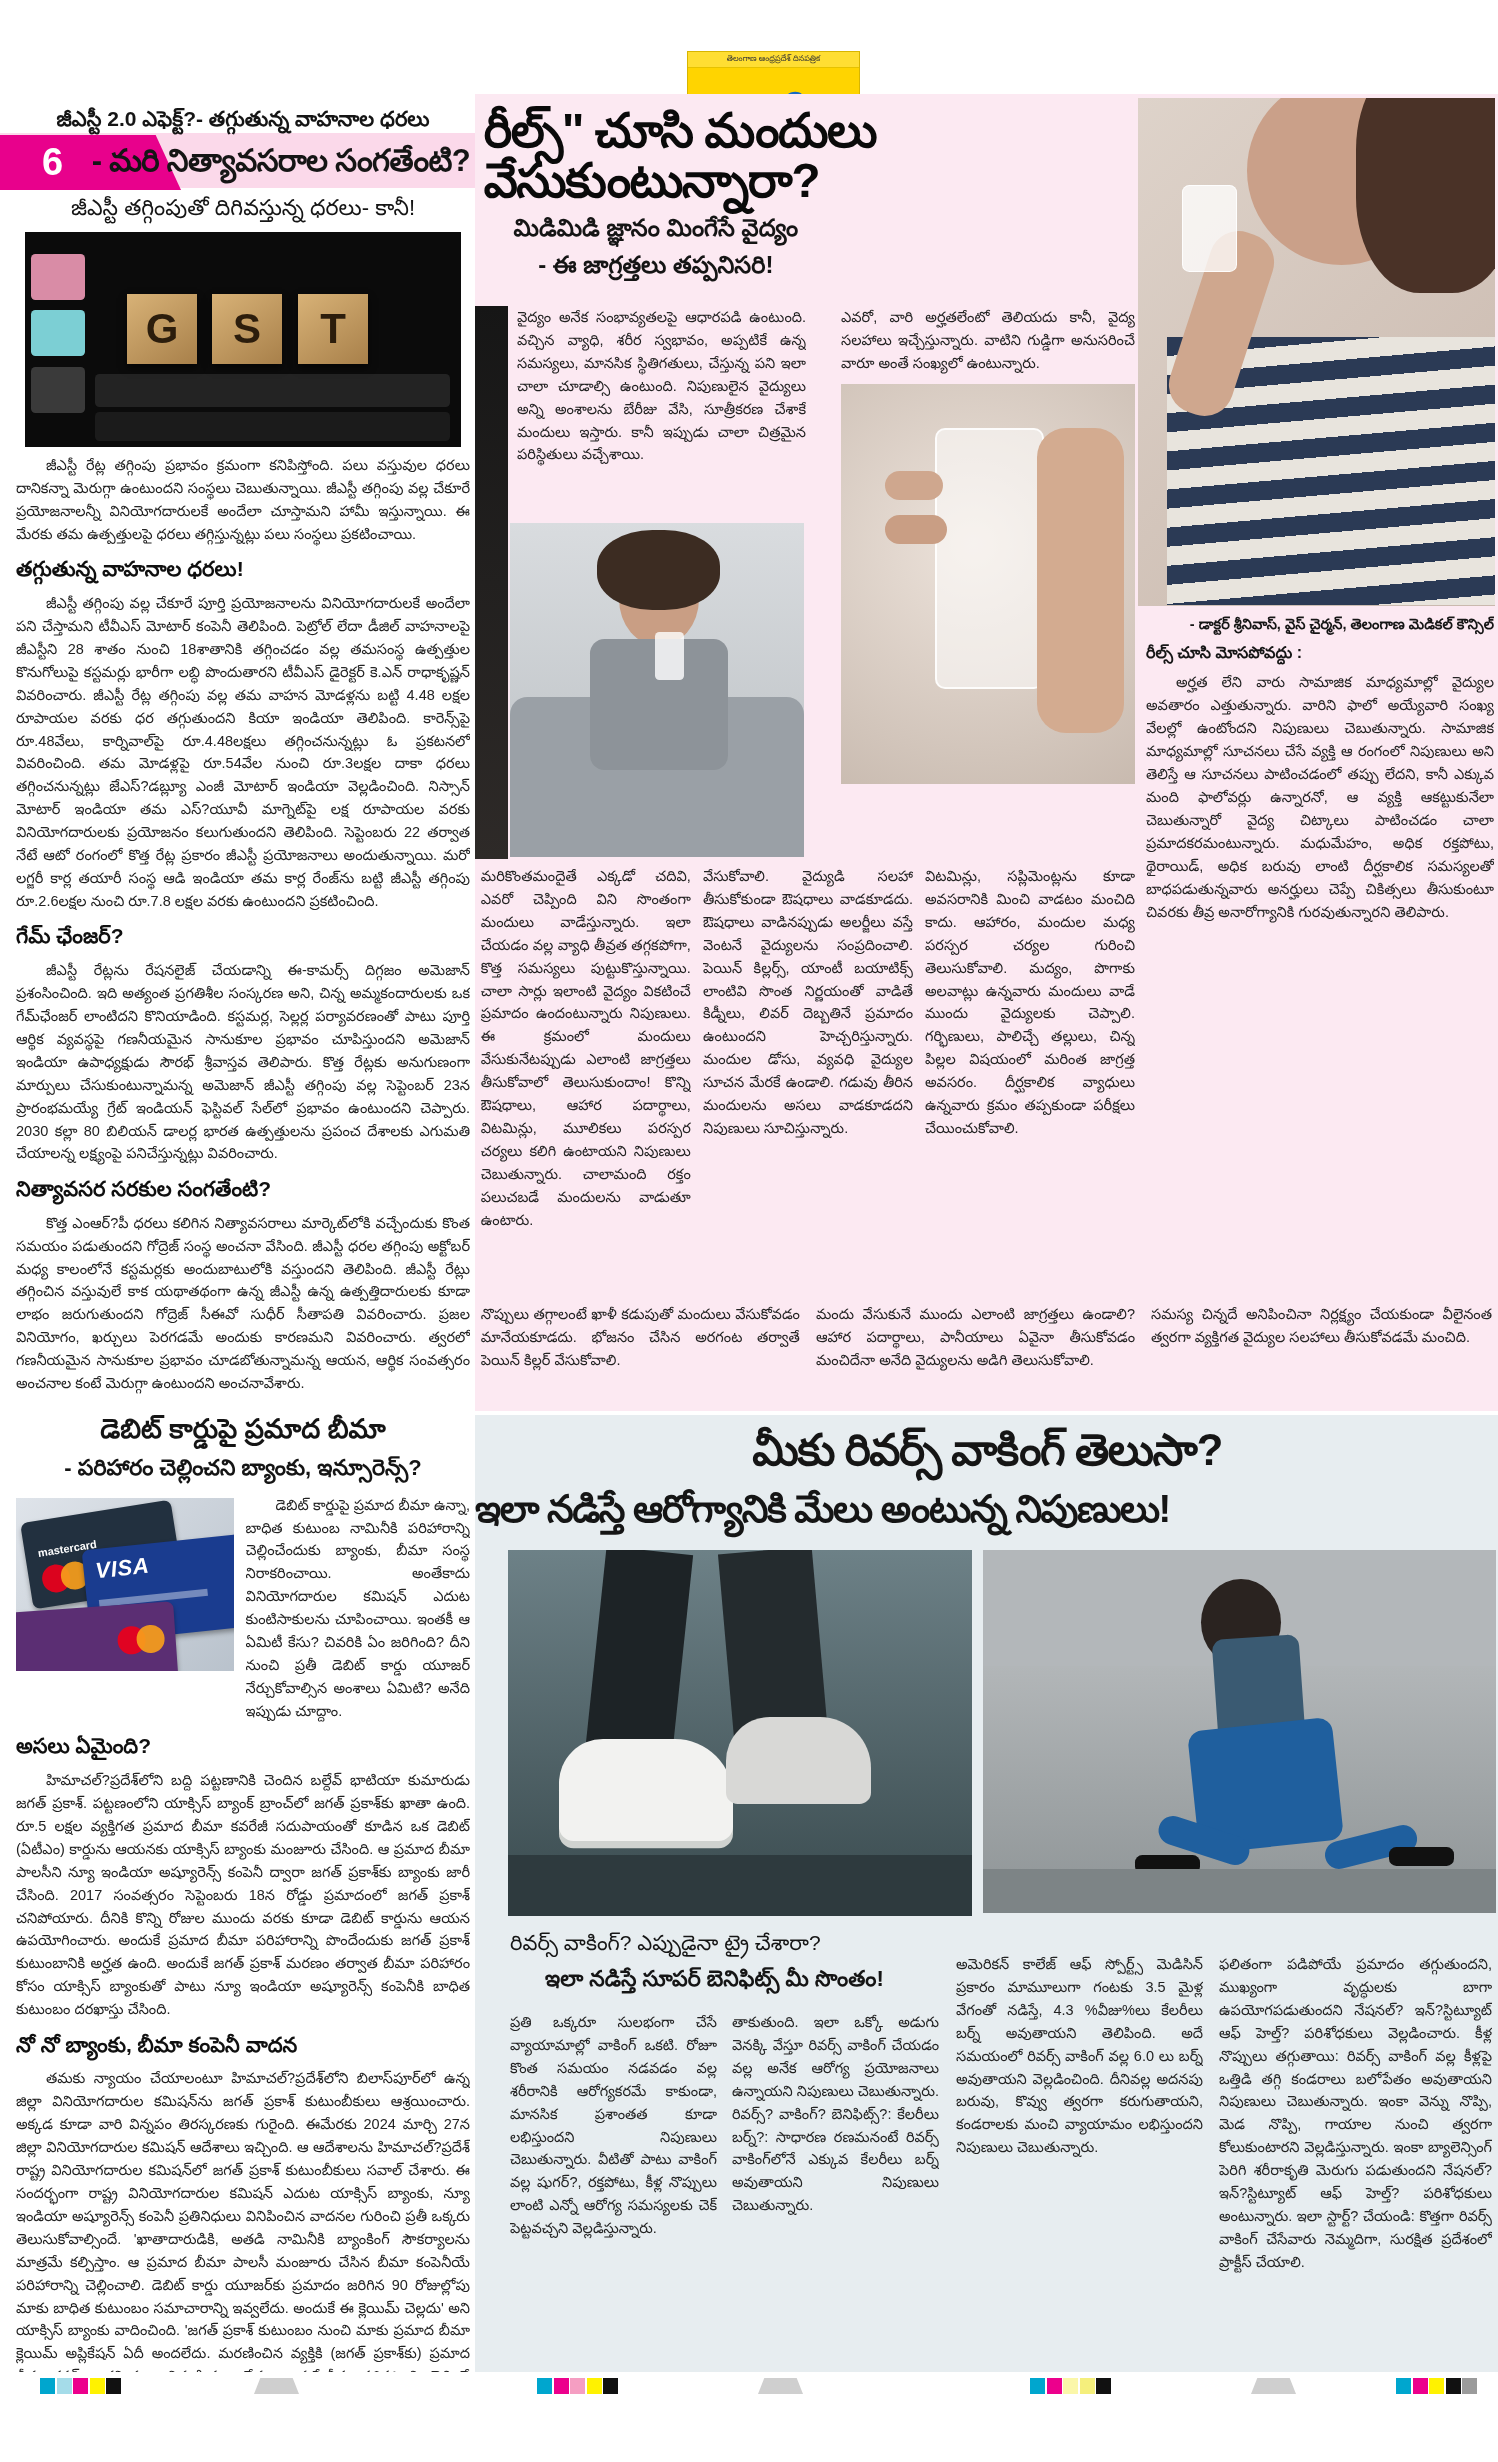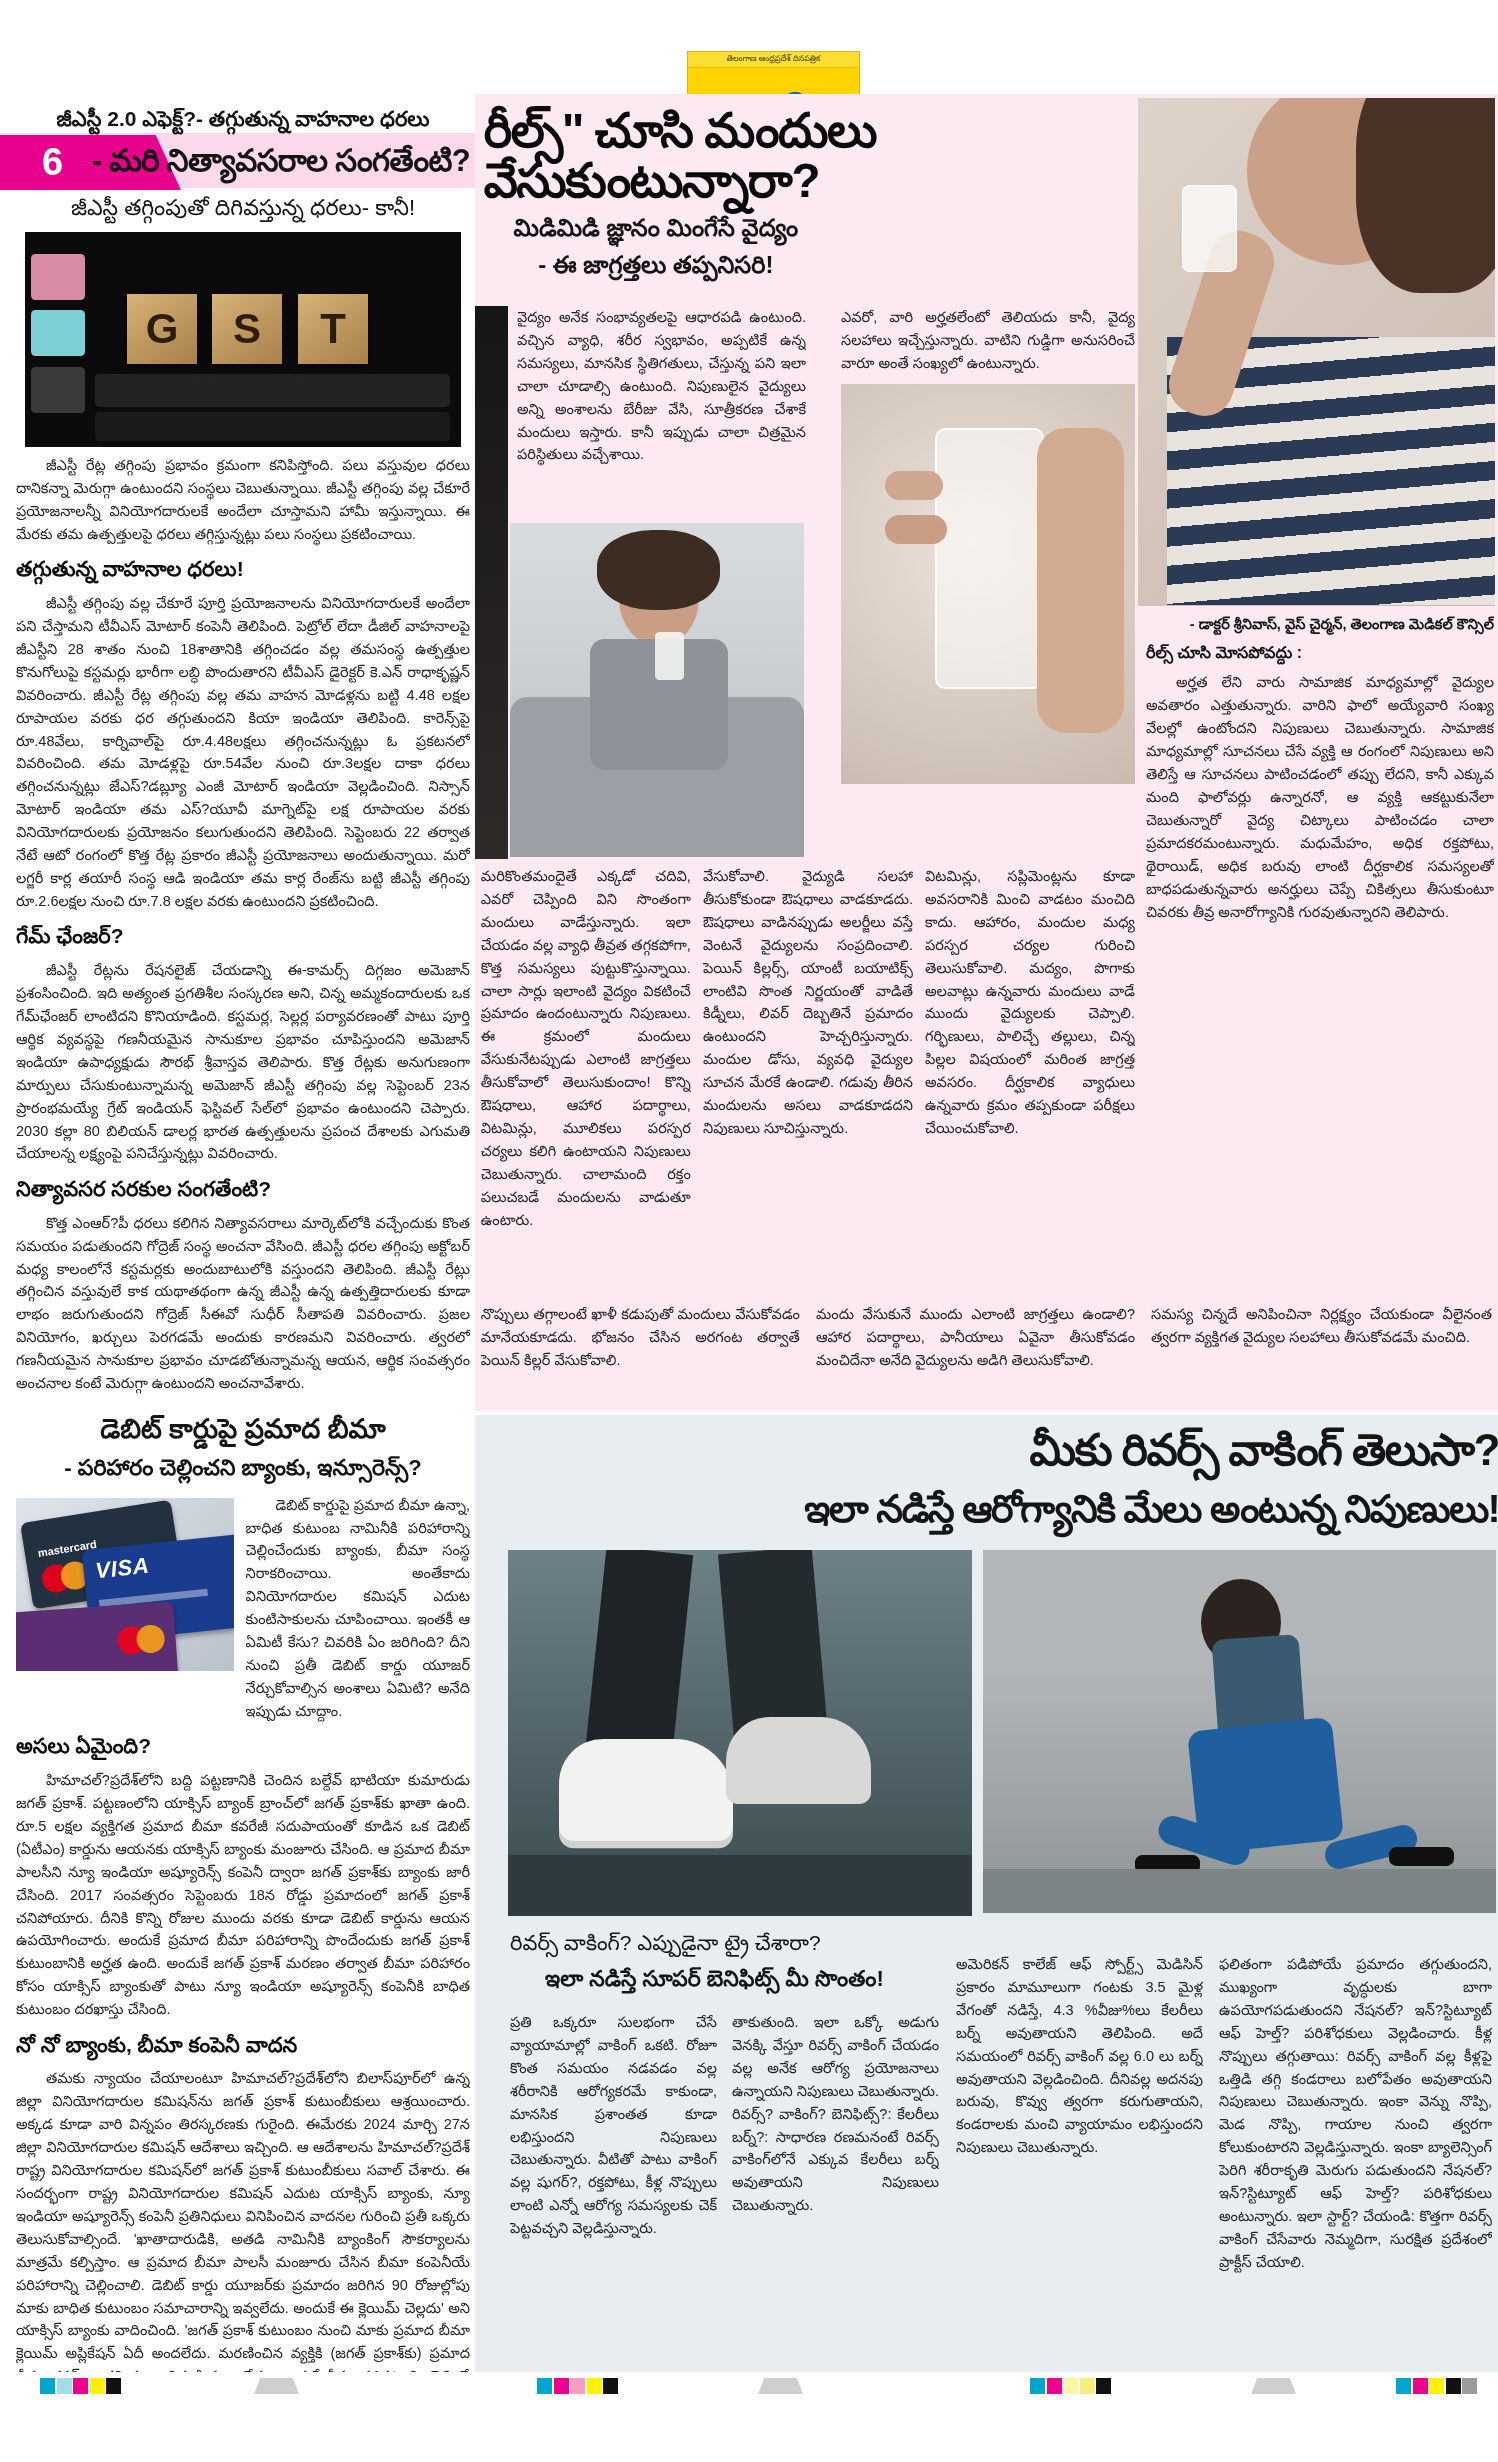--- a/index.html
+++ b/index.html
@@ -33,22 +33,22 @@
   .mc-c{position:absolute;width:27.6px;height:27.6px;border-radius:50%;opacity:.92}
   
   .reels{left:475px;top:94px;width:1024px;height:1317px;background:#fce9f2}
   .reels-h{left:8.7px;top:11.6px;width:656px;font-size:48px;font-weight:900;color:#0a0a0a;line-height:1.04;letter-spacing:-1.5px}
   .reels-sub{left:7.3px;top:115px;width:347px;text-align:center;font-size:24px;font-weight:600;line-height:1.55}
   .photo{position:absolute;overflow:hidden}
   .r-attr{font-weight:bold;text-align:right;font-size:14.5px;margin:4.4px 0 1.5px}
   .r-sh{font-weight:800;font-size:16px;margin:7.3px 0 5.8px}
   
   .walk{left:475px;top:1415px;width:1024px;height:957px;background:#e7edf0}
-  .walk-h1{left:0;top:10px;width:1024px;text-align:right;font-size:44px;font-weight:900;letter-spacing:-1.5px}
-  .walk-h2{left:0;top:73px;width:1024px;text-align:right;font-size:38px;font-weight:900;letter-spacing:-1.5px}
+  .walk-h1{left:0;top:10px;width:1024px;text-align:center;font-size:44px;font-weight:900;letter-spacing:-1.5px}
+  .walk-h2{left:0;top:73px;width:1024px;text-align:left;font-size:38px;font-weight:900;letter-spacing:-1.5px}
   .walk-cap{left:35px;top:516px;width:435px;font-size:21px;font-weight:normal}
   .walk-sh{left:70px;top:551px;width:435px;font-size:22px;font-weight:800}
   
   .reg{left:0;top:2378px;width:1499px;height:17.4px}
   .reg-group{position:absolute;display:flex;gap:1.5px;top:0}
   .reg-sq{width:15px;height:16px}
   .reg-trap{position:absolute;top:0;width:45px;height:16px;background:#cfcfcf;clip-path:polygon(14% 0,86% 0,100% 100%,0 100%)}
 </style>
 </head>
 <body>

